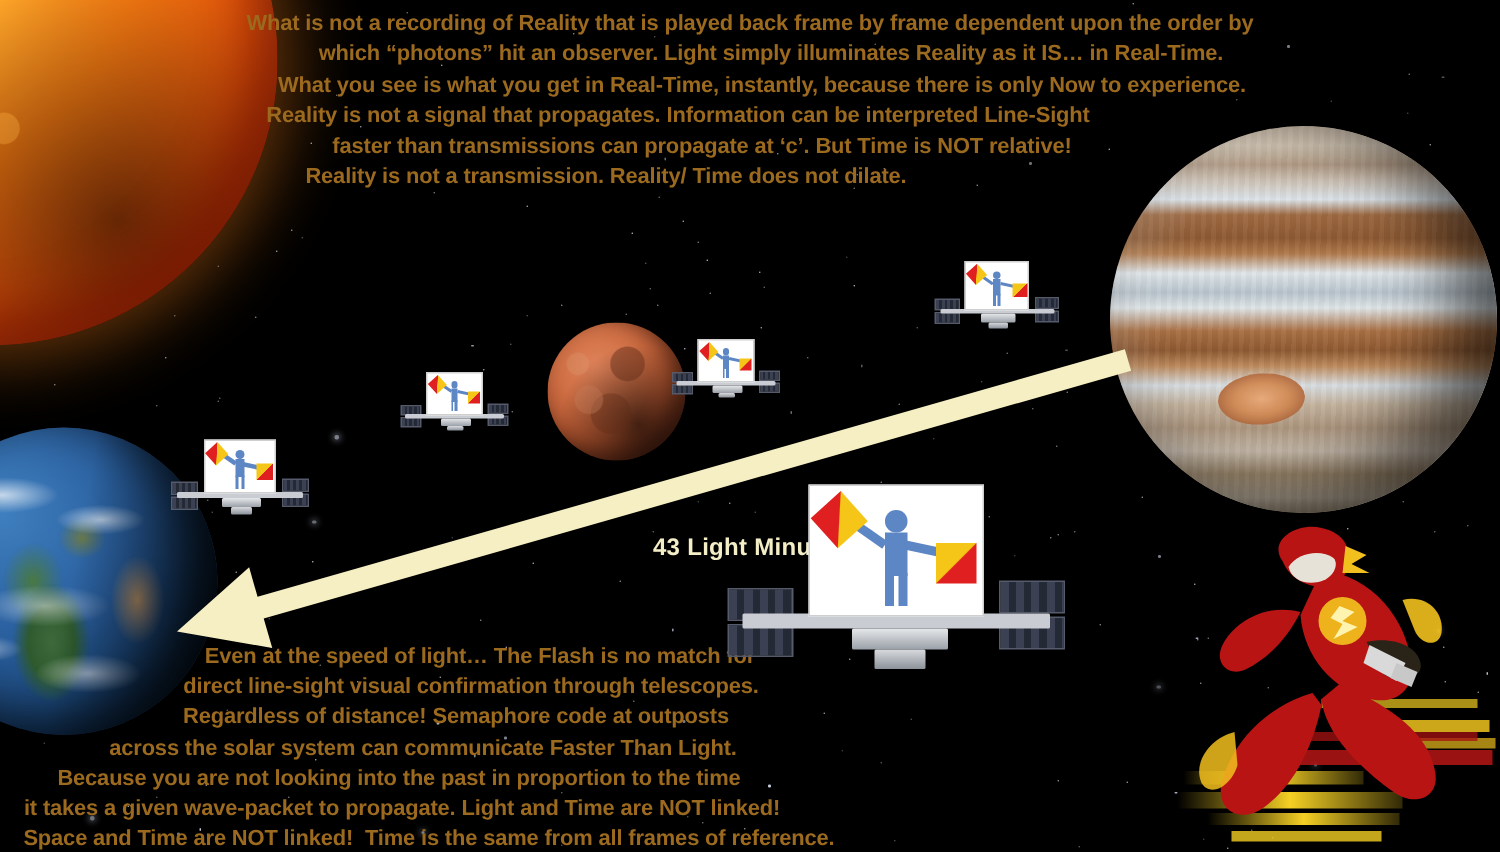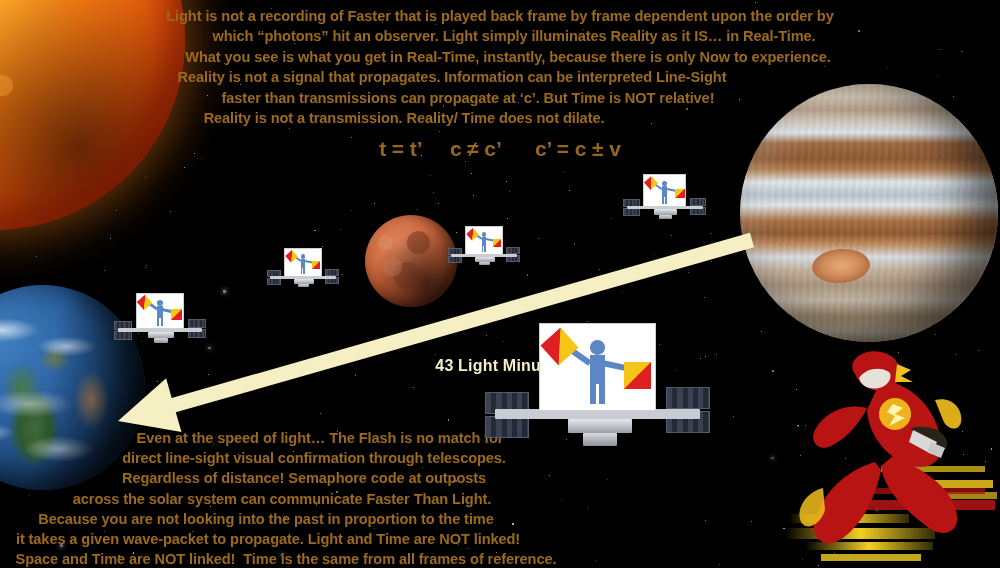--- a/index.html
+++ b/index.html
@@ -466,29 +466,28 @@
         <div class="legL" style="left: 71.05px; top: 53.9px; width: 5.88px; height: 22.05px;"></div>
         <div class="legR" style="left: 79.87px; top: 53.9px; width: 5.88px; height: 22.05px;"></div>
         <div class="armL" style="left: 71.05px; top: 31.85px; width: 36.75px; height: 6.37px; transform: rotate(-145deg);"></div>
         <div class="armR" style="left: 83.3px; top: 31.85px; width: 31.85px; height: 6.37px; transform: rotate(12deg);"></div>
         <div class="flag" style="left: 26.95px; top: 4.9px; width: 26.95px; height: 26.95px; transform: rotate(-42deg);"></div>
         <div class="flag" style="left: 105.35px; top: 34.3px; width: 26.95px; height: 26.95px; background: linear-gradient(135deg, rgb(245, 197, 24) 0%, rgb(245, 197, 24) 49%, rgb(224, 32, 32) 51%, rgb(224, 32, 32) 100%);"></div>
       </div>
     </div>
 
   <div class="txt" id="top-text">
-      <span class="l" style="transform: translateX(0px);">Light is not a recording of Faster that is played back frame by frame dependent upon the order by</span>
+      <span class="l" style="transform: translateX(0px);">What is not a recording of Reality that is played back frame by frame dependent upon the order by</span>
       <span class="l" style="transform: translateX(14px);">which “photons” hit an observer. Light simply illuminates Reality as it IS… in Real-Time.</span>
       <span class="l" style="transform: translateX(8px);">What you see is what you get in Real-Time, instantly, because there is only Now to experience.</span>
       <span class="l" style="transform: translateX(-48px);">Reality is not a signal that propagates. Information can be interpreted Line-Sight</span>
       <span class="l" style="transform: translateX(-32px);">faster than transmissions can propagate at ‘c’. But Time is NOT relative!</span>
       <span class="l" style="transform: translateX(-96px);">Reality is not a transmission. Reality/ Time does not dilate.</span>
     </div>
 
-  <div class="txt" id="eq">t = t’     c ≠ c’      c’ = c ± v</div>
 
   <div id="dist-label">43 Light Minutes</div>
 
   <div class="txt" id="bottom-text">
       <span class="l" style="transform: translateX(-180px);">Even at the speed of light… The Flash is no match for</span>
       <span class="l" style="transform: translateX(-186px);">direct line-sight visual confirmation through telescopes.</span>
       <span class="l" style="transform: translateX(-196px);">Regardless of distance! Semaphore code at outposts</span>
       <span class="l" style="transform: translateX(-218px);">across the solar system can communicate Faster Than Light.</span>
       <span class="l" style="transform: translateX(-234px);">Because you are not looking into the past in proportion to the time</span>
       <span class="l" style="transform: translateX(-232px);">it takes a given wave-packet to propagate. Light and Time are NOT linked!</span>

